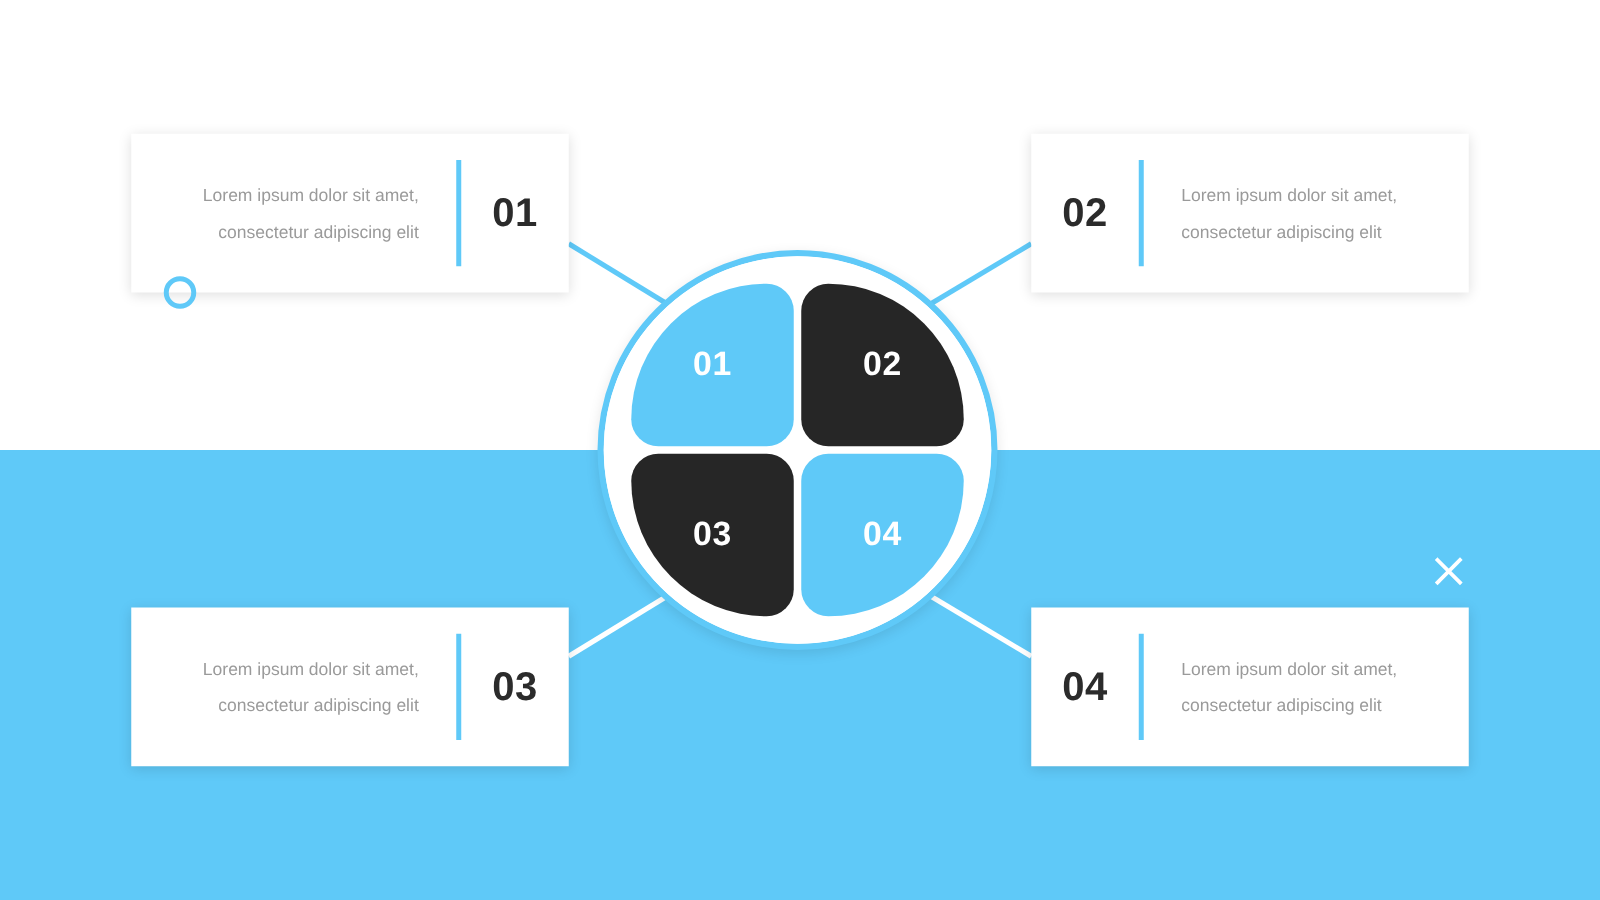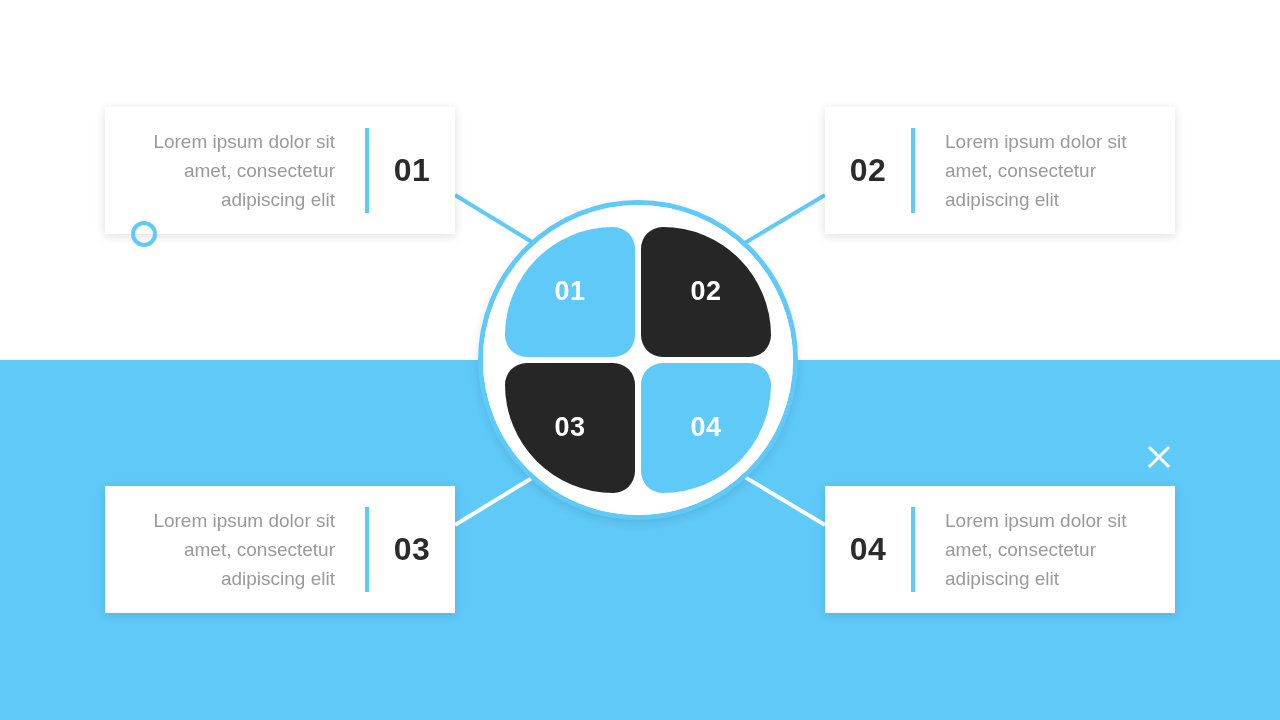--- a/index.html
+++ b/index.html
@@ -123,21 +123,21 @@
     align-items: center;
     box-sizing: border-box;
   }
   .card-01 { left: 105px; top: 107px; }
   .card-02 { left: 825px; top: 107px; }
   .card-03 { left: 105px; top: 486px; }
   .card-04 { left: 825px; top: 486px; }
 
   .card-text {
     flex: 1 1 auto;
-    font-size: 19px;
+    font-size: 14px;
     line-height: 29px;
     color: #9a9a9a;
     font-weight: normal;
   }
   .card-num {
     flex: 0 0 auto;
     font-size: 32px;
     font-weight: bold;
     color: #2b2b2b;
     letter-spacing: 0.5px;

